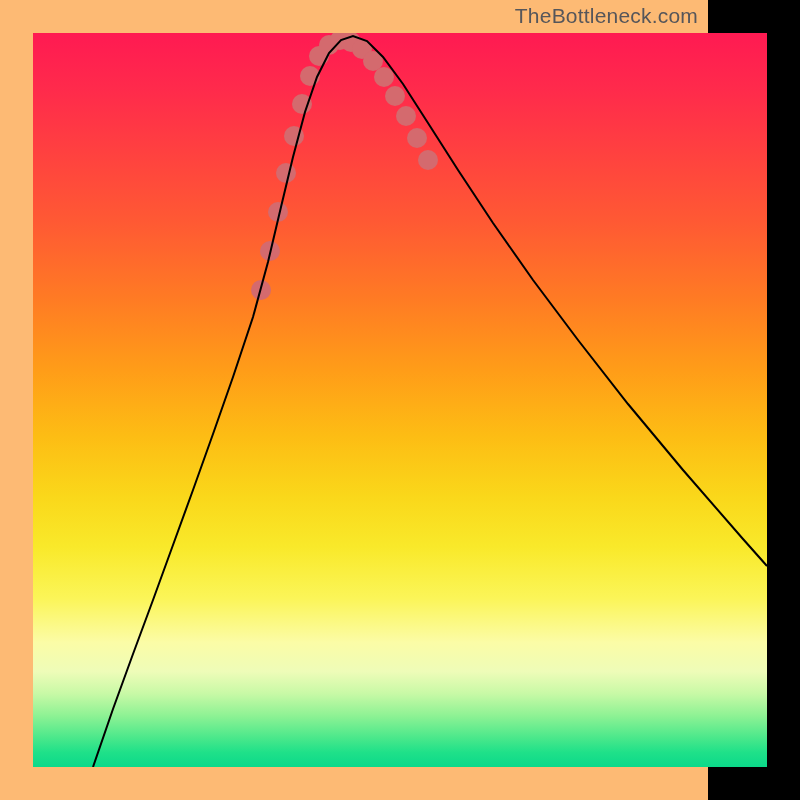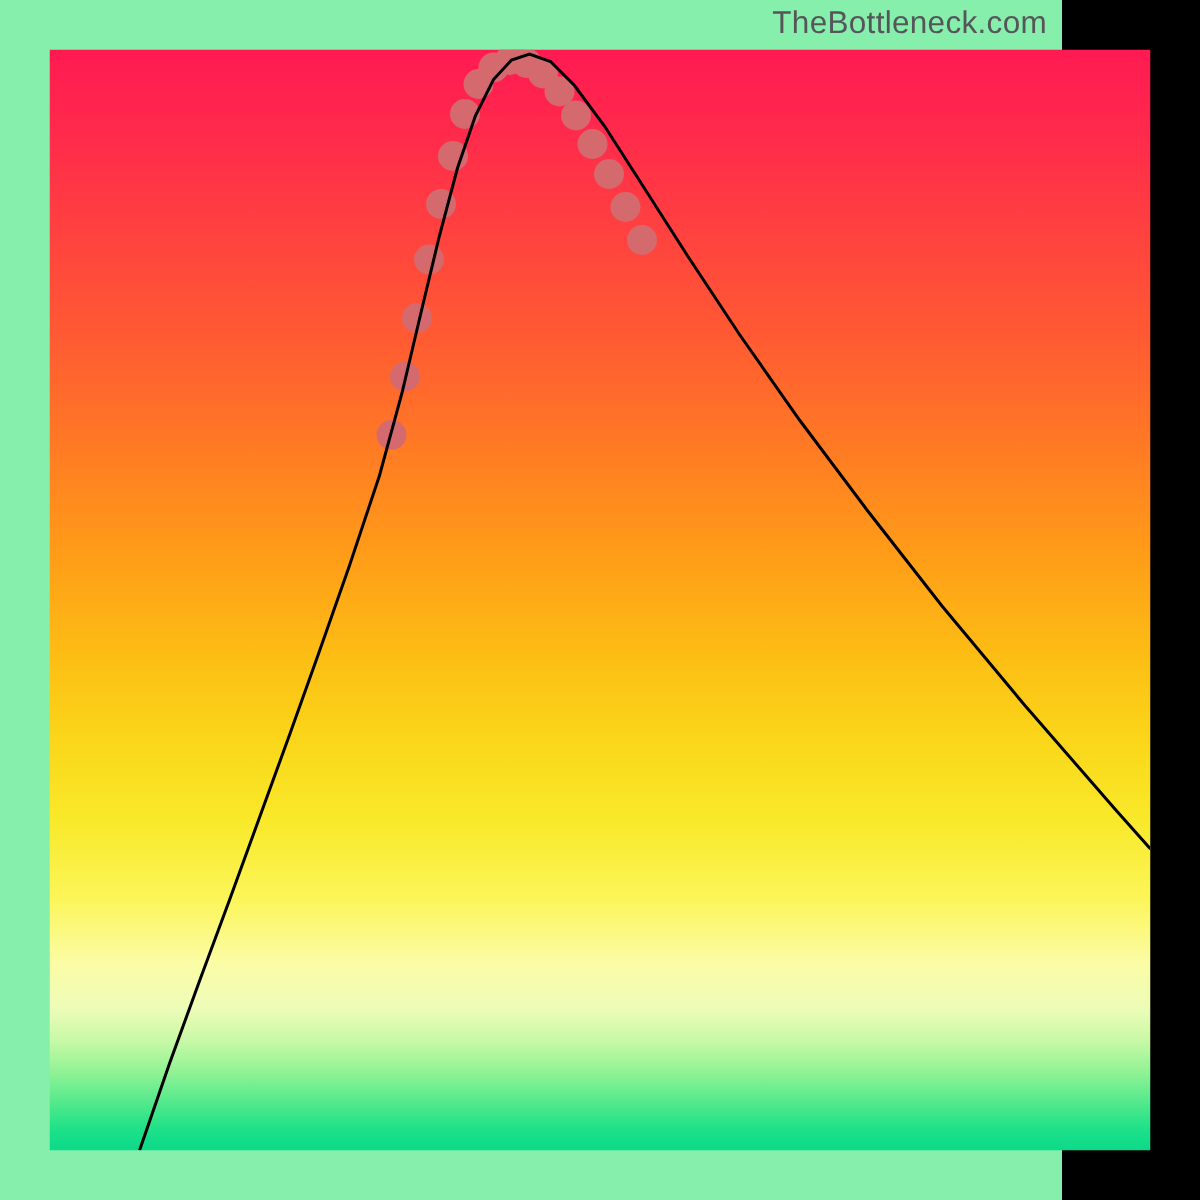--- a/index.html
+++ b/index.html
@@ -10,21 +10,21 @@
     background: #000;
     overflow: hidden;
     font-family: Arial, Helvetica, sans-serif;
   }
   .frame {
     position: absolute;
     left: 0;
     top: 0;
     width: 708px;
     height: 800px;
-    background: #86efac;
+    background: #fdba74;
   }
   .plot-area {
     position: absolute;
     left: 33px;
     top: 33px;
     width: 734px;
     height: 734px;
     overflow: hidden;
   }
   .gradient-bg {

